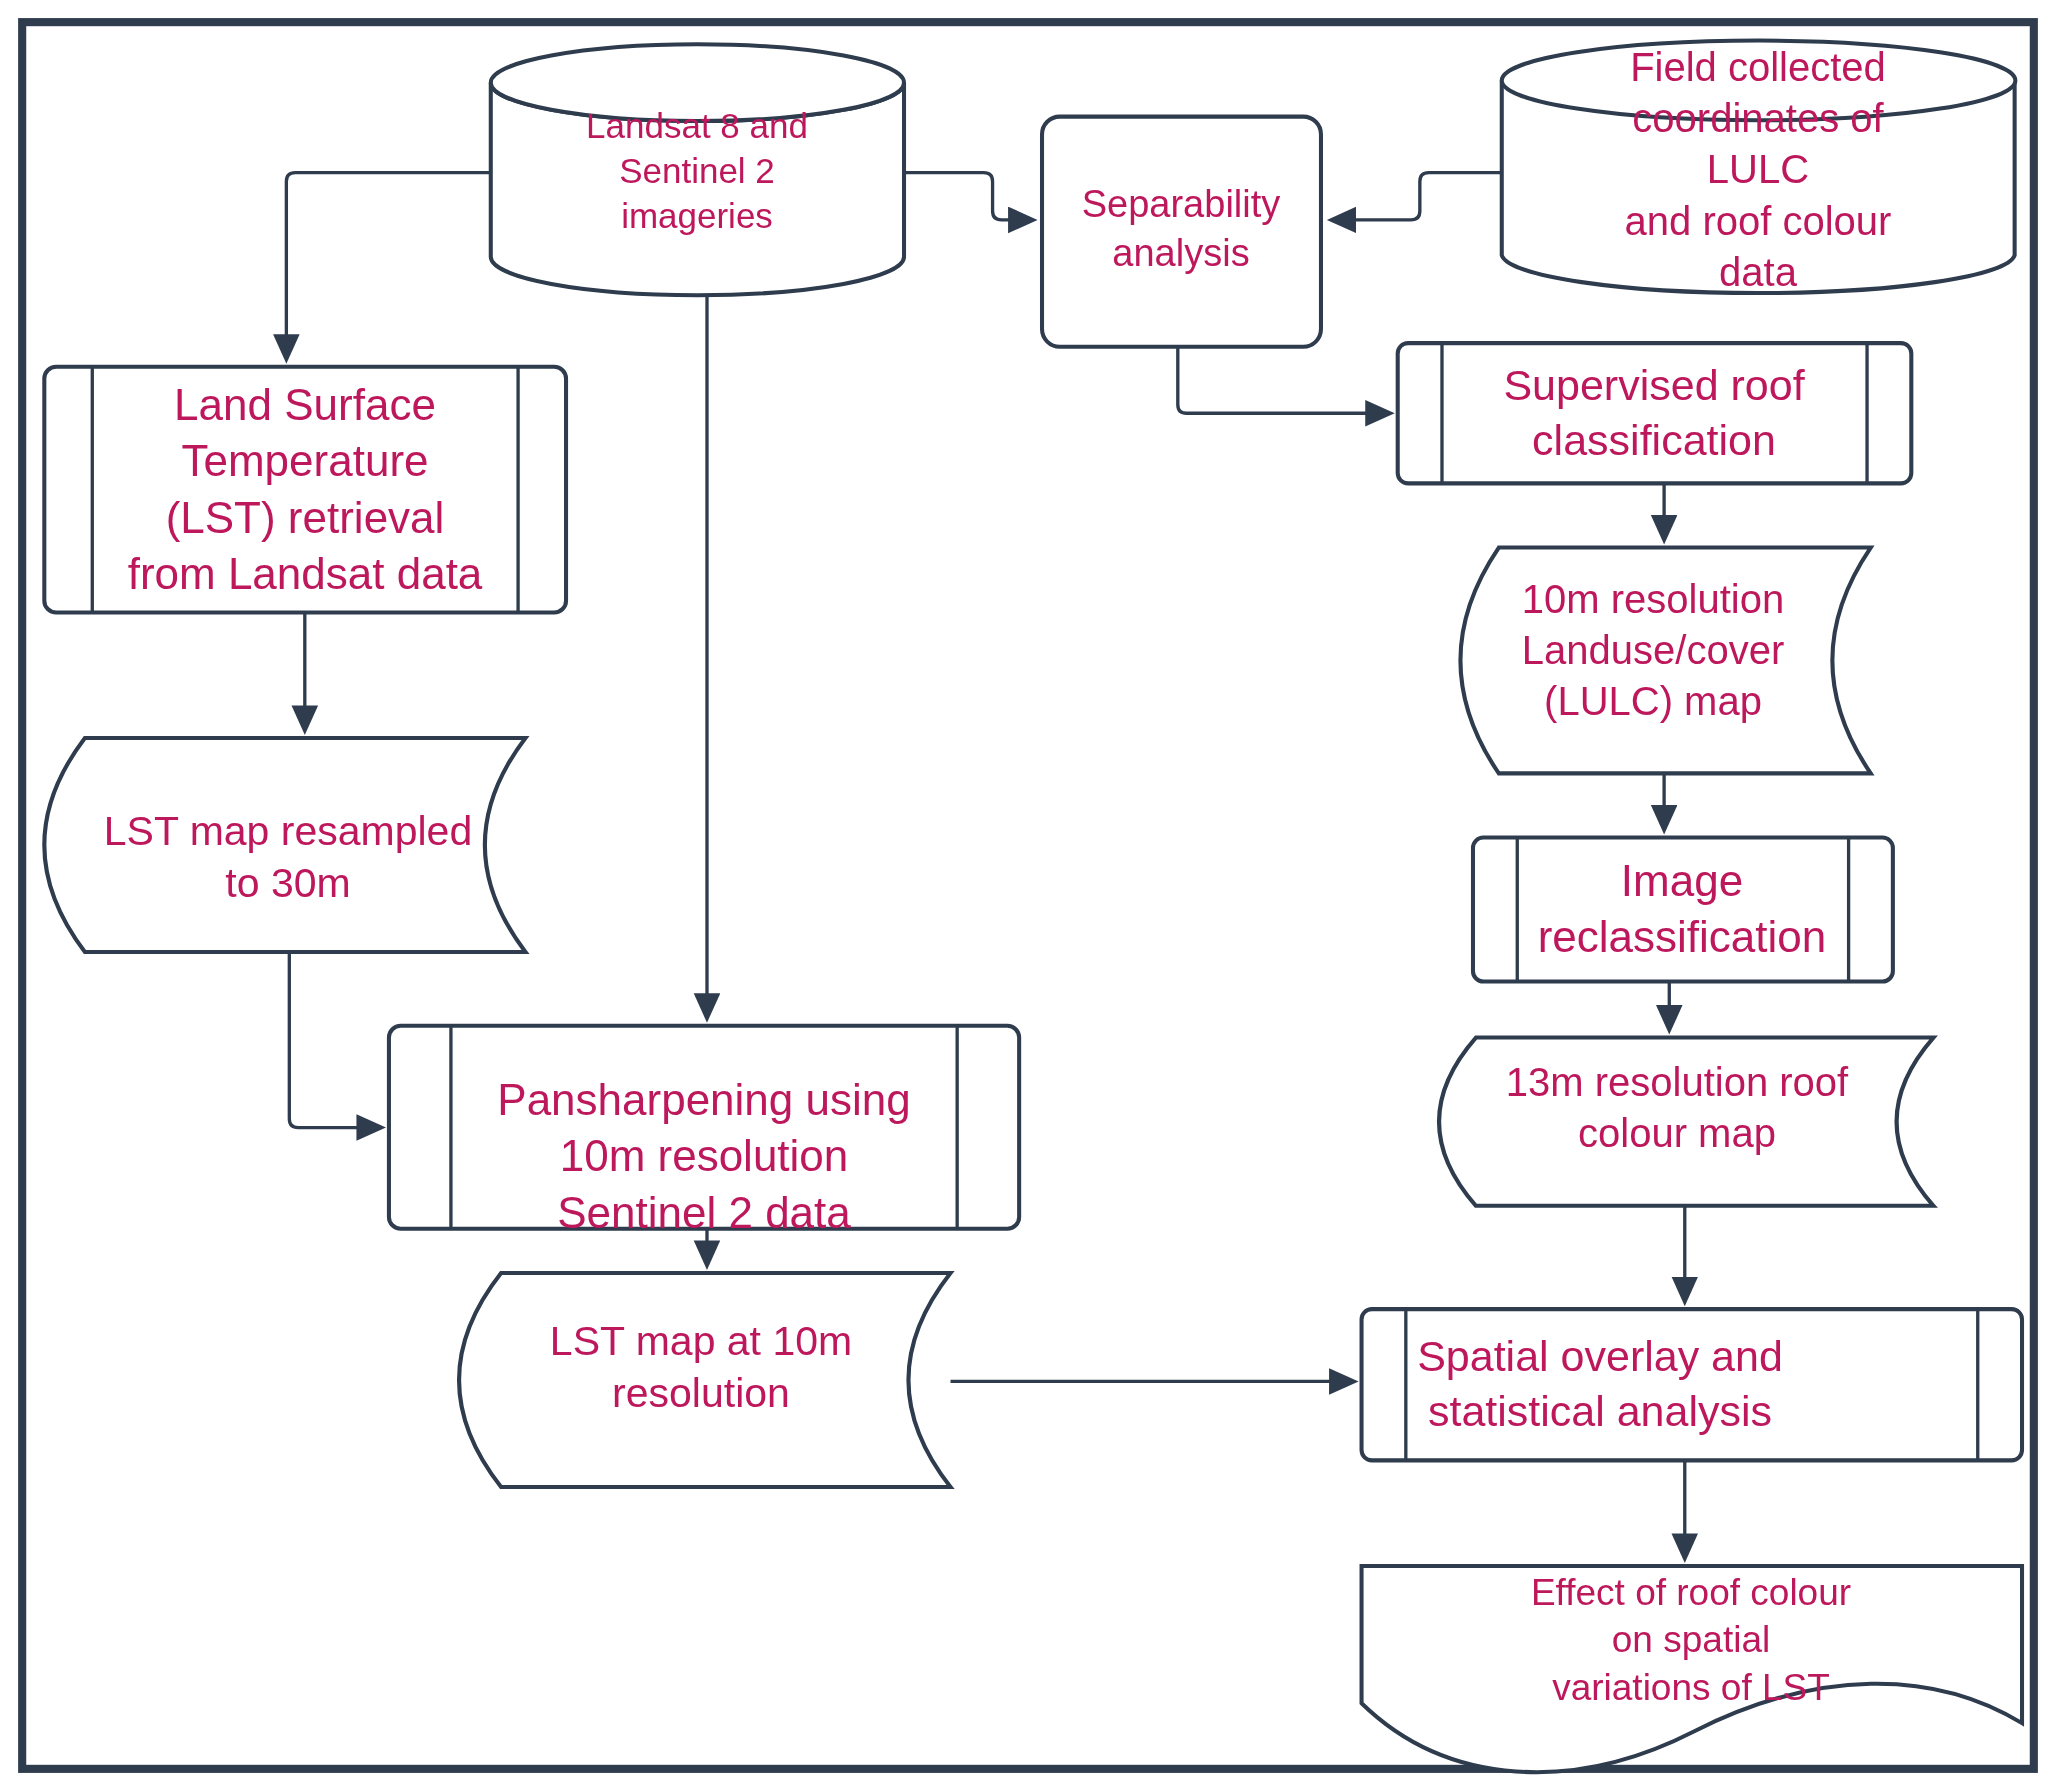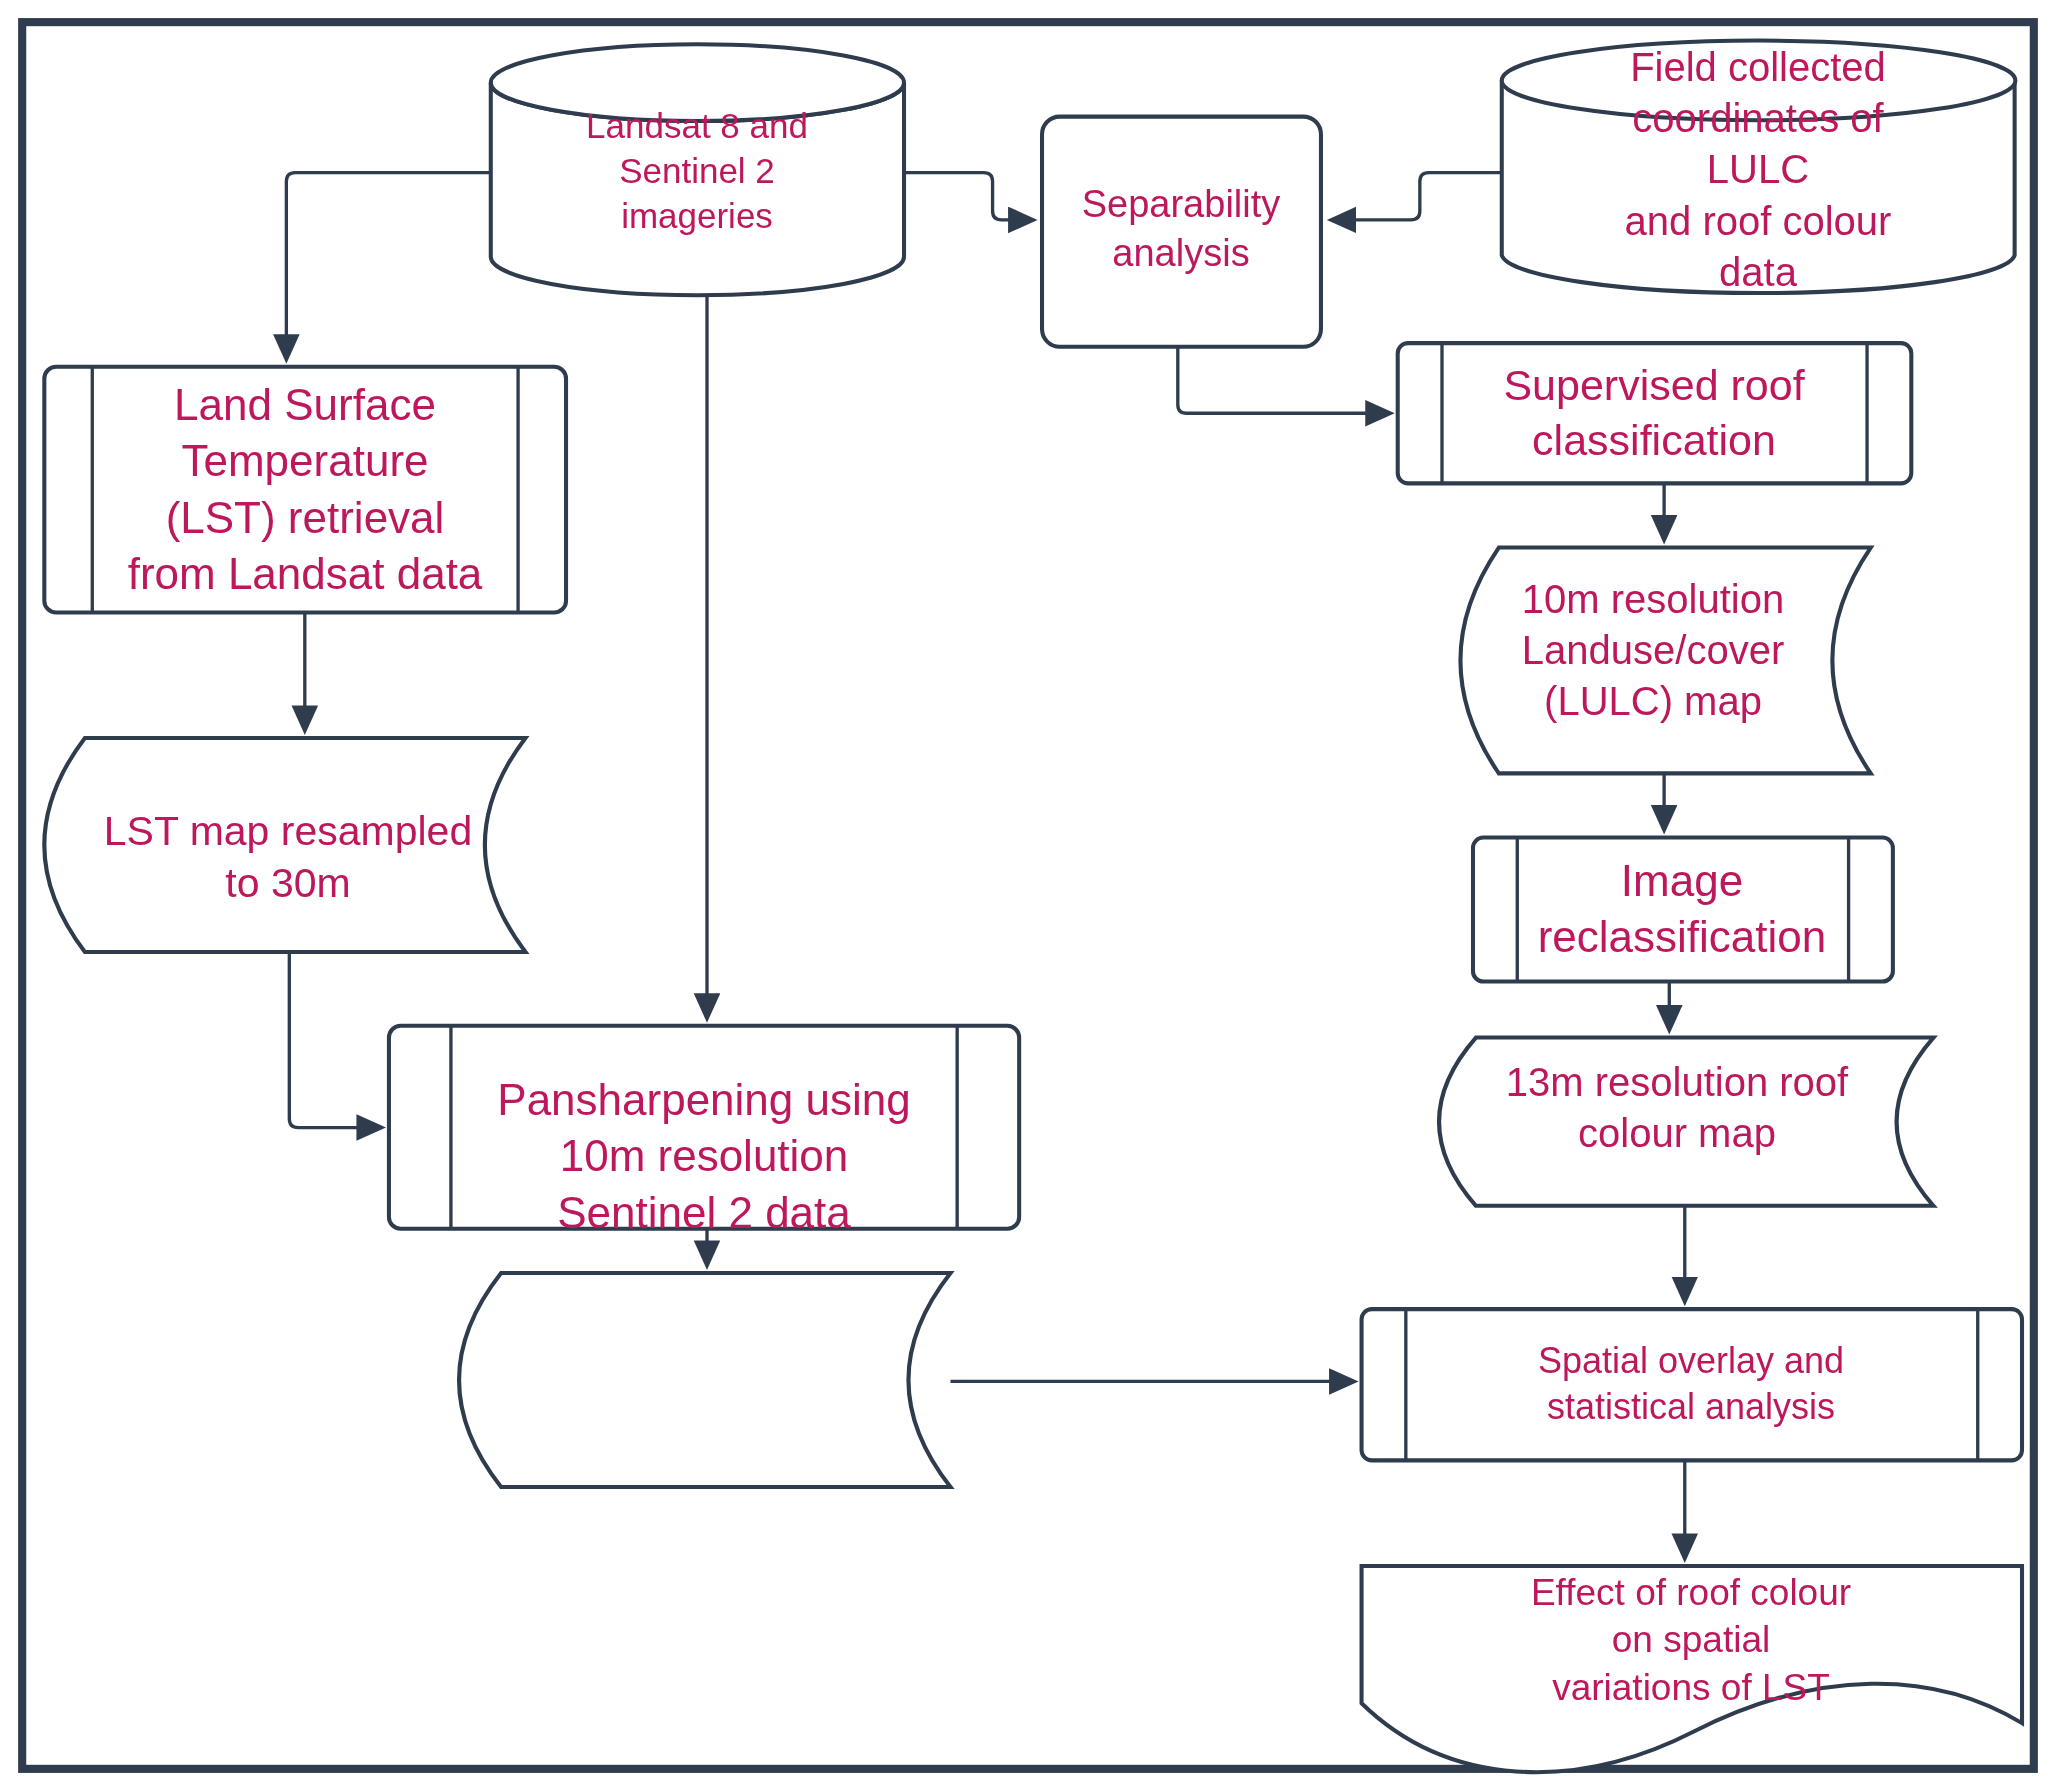--- a/index.html
+++ b/index.html
@@ -132,34 +132,36 @@
 (LST) retrieval
 from Landsat data</div>
 
   <div class="node-label" style="left:288px; top:821px; font-size:41px;margin-top:36px;">LST map  resampled
 to 30m</div>
 
   <div class="node-label" style="left:704px; top:1128px; font-size:44px;margin-top:28px;">Pansharpening using
 10m resolution
 Sentinel 2 data</div>
 
+  <div class="node-label" style="left:701px; top:1367px; font-size:41px;">LST map  at 10m
+resolution</div>
 
   <div class="node-label" style="left:1654px; top:413px; font-size:43px;">Supervised roof
 classification</div>
 
   <div class="node-label" style="left:1653px; top:651px; font-size:40px;">10m resolution
 Landuse/cover
 (LULC) map</div>
 
   <div class="node-label" style="left:1682px; top:909px; font-size:44px;">Image
 reclassification</div>
 
   <div class="node-label" style="left:1677px; top:1108px; font-size:40px;">13m resolution roof
 colour map</div>
 
-  <div class="node-label" style="left:1691px; top:1384px; font-size:36px;text-align:center;">Spatial overlay and
+  <div class="node-label" style="left:1600px; top:1384px; font-size:43px;text-align:center;">Spatial overlay and
 statistical analysis</div>
 
   <div class="node-label" style="left:1691px; top:1640px; font-size:37px;">Effect of roof colour on spatial
 variations of LST</div>
 
 </div>
 
 
 </body></html>

